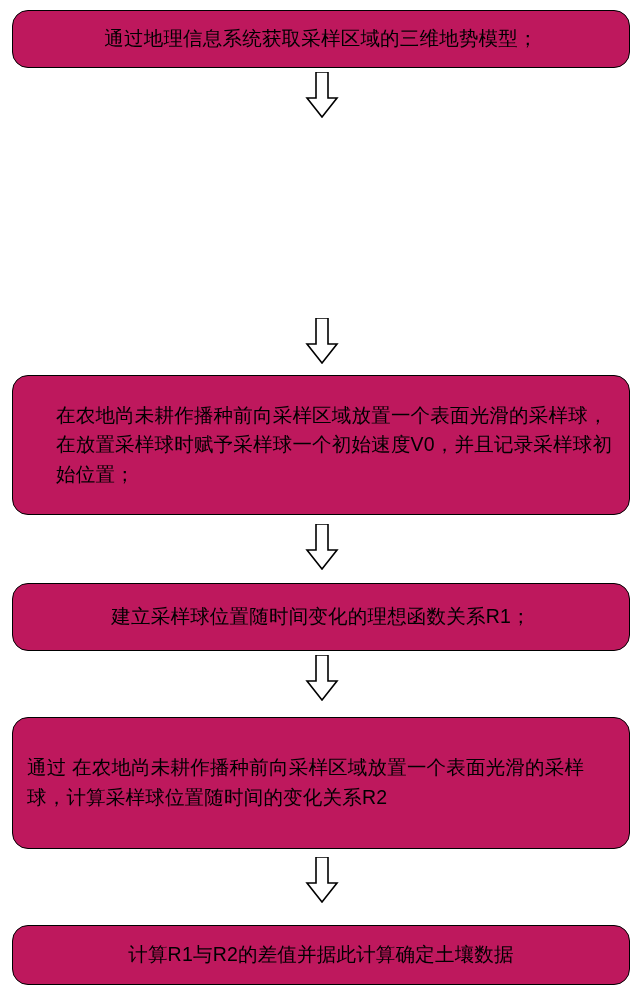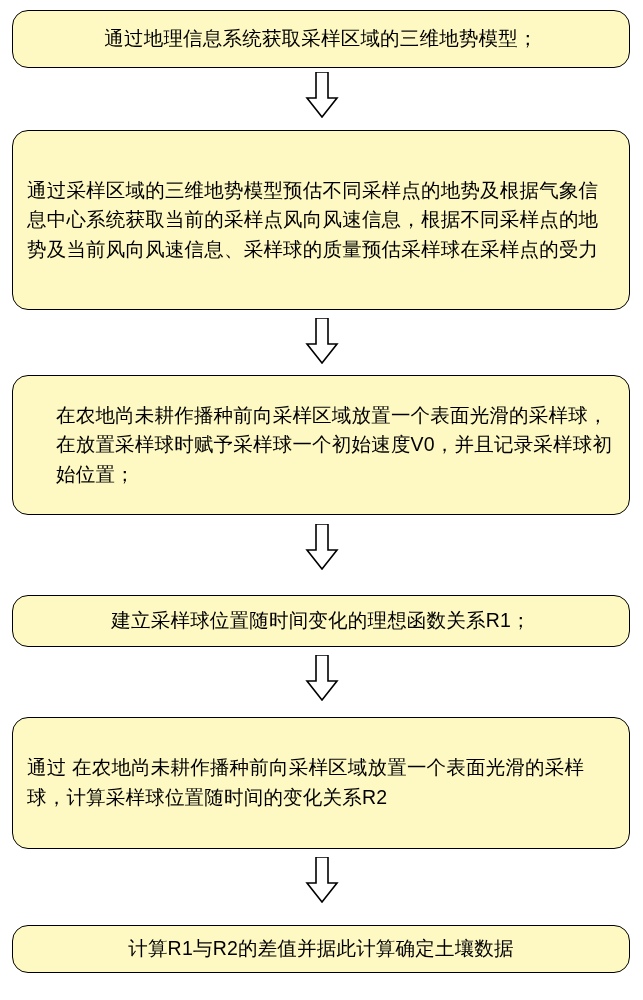--- a/index.html
+++ b/index.html
@@ -21,21 +21,21 @@
     box-sizing: border-box;
     padding: 0;
   }
   .node {
     position: absolute;
     left: 12px;
     width: 618px;
     box-sizing: border-box;
     border: 1.6px solid #000000;
     border-radius: 16px;
-    background: #fef9c3;
+    background: #be185d;
     display: flex;
     align-items: center;
     justify-content: center;
     padding: 6px 14px;
   }
   .node-text {
     font-size: 19.5px;
     line-height: 1.52;
     letter-spacing: 0.2px;
     text-align: left;
@@ -66,57 +66,54 @@
   <div class="node center" style="top:10px; height:58px;">
     <div class="node-text">通过地理信息系统获取采样区域的三维地势模型；</div>
   </div>
 
   <div class="arrow" style="top:72px;">
     <svg viewBox="0 0 34 46" xmlns="http://www.w3.org/2000/svg">
       <polygon points="11,0 23,0 23,26 32,26 17,45 2,26 11,26" fill="#ffffff" stroke="#000000" stroke-width="1.6"></polygon>
     </svg>
   </div>
 
-  <div class="node" style="top:130px; height:180px;">
-    <div class="node-text">通过采样区域的三维地势模型预估不同采样点的地势及根据气象信息中心系统获取当前的采样点风向风速信息，根据不同采样点的地势及当前风向风速信息、采样球的质量预估采样球在采样点的受力</div>
-  </div>
 
   <div class="arrow" style="top:318px;">
     <svg viewBox="0 0 34 46" xmlns="http://www.w3.org/2000/svg">
       <polygon points="11,0 23,0 23,26 32,26 17,45 2,26 11,26" fill="#ffffff" stroke="#000000" stroke-width="1.6"></polygon>
     </svg>
   </div>
 
   <div class="node" style="top:375px; height:140px;padding-left:43px;">
     <div class="node-text">在农地尚未耕作播种前向采样区域放置一个表面光滑的采样球，在放置采样球时赋予采样球一个初始速度V0，并且记录采样球初始位置；</div>
   </div>
 
   <div class="arrow" style="top:524px;">
     <svg viewBox="0 0 34 46" xmlns="http://www.w3.org/2000/svg">
       <polygon points="11,0 23,0 23,26 32,26 17,45 2,26 11,26" fill="#ffffff" stroke="#000000" stroke-width="1.6"></polygon>
     </svg>
   </div>
 
-  <div class="node center" style="top:595px; height:52px;">
+  <div class="node center" style="top:583px; height:68px;">
     <div class="node-text">建立采样球位置随时间变化的理想函数关系R1；</div>
   </div>
 
   <div class="arrow" style="top:655px;">
     <svg viewBox="0 0 34 46" xmlns="http://www.w3.org/2000/svg">
       <polygon points="11,0 23,0 23,26 32,26 17,45 2,26 11,26" fill="#ffffff" stroke="#000000" stroke-width="1.6"></polygon>
     </svg>
   </div>
 
   <div class="node" style="top:717px; height:132px;">
     <div class="node-text">通过 在农地尚未耕作播种前向采样区域放置一个表面光滑的采样球，计算采样球位置随时间的变化关系R2</div>
   </div>
 
   <div class="arrow" style="top:857px;">
     <svg viewBox="0 0 34 46" xmlns="http://www.w3.org/2000/svg">
       <polygon points="11,0 23,0 23,26 32,26 17,45 2,26 11,26" fill="#ffffff" stroke="#000000" stroke-width="1.6"></polygon>
     </svg>
   </div>
 
-  <div class="node center" style="top:925px; height:48px;">
+  <div class="node center" style="top:925px; height:60px;">
     <div class="node-text">计算R1与R2的差值并据此计算确定土壤数据</div>
   </div>
 
 </div>
 
 </body></html>

